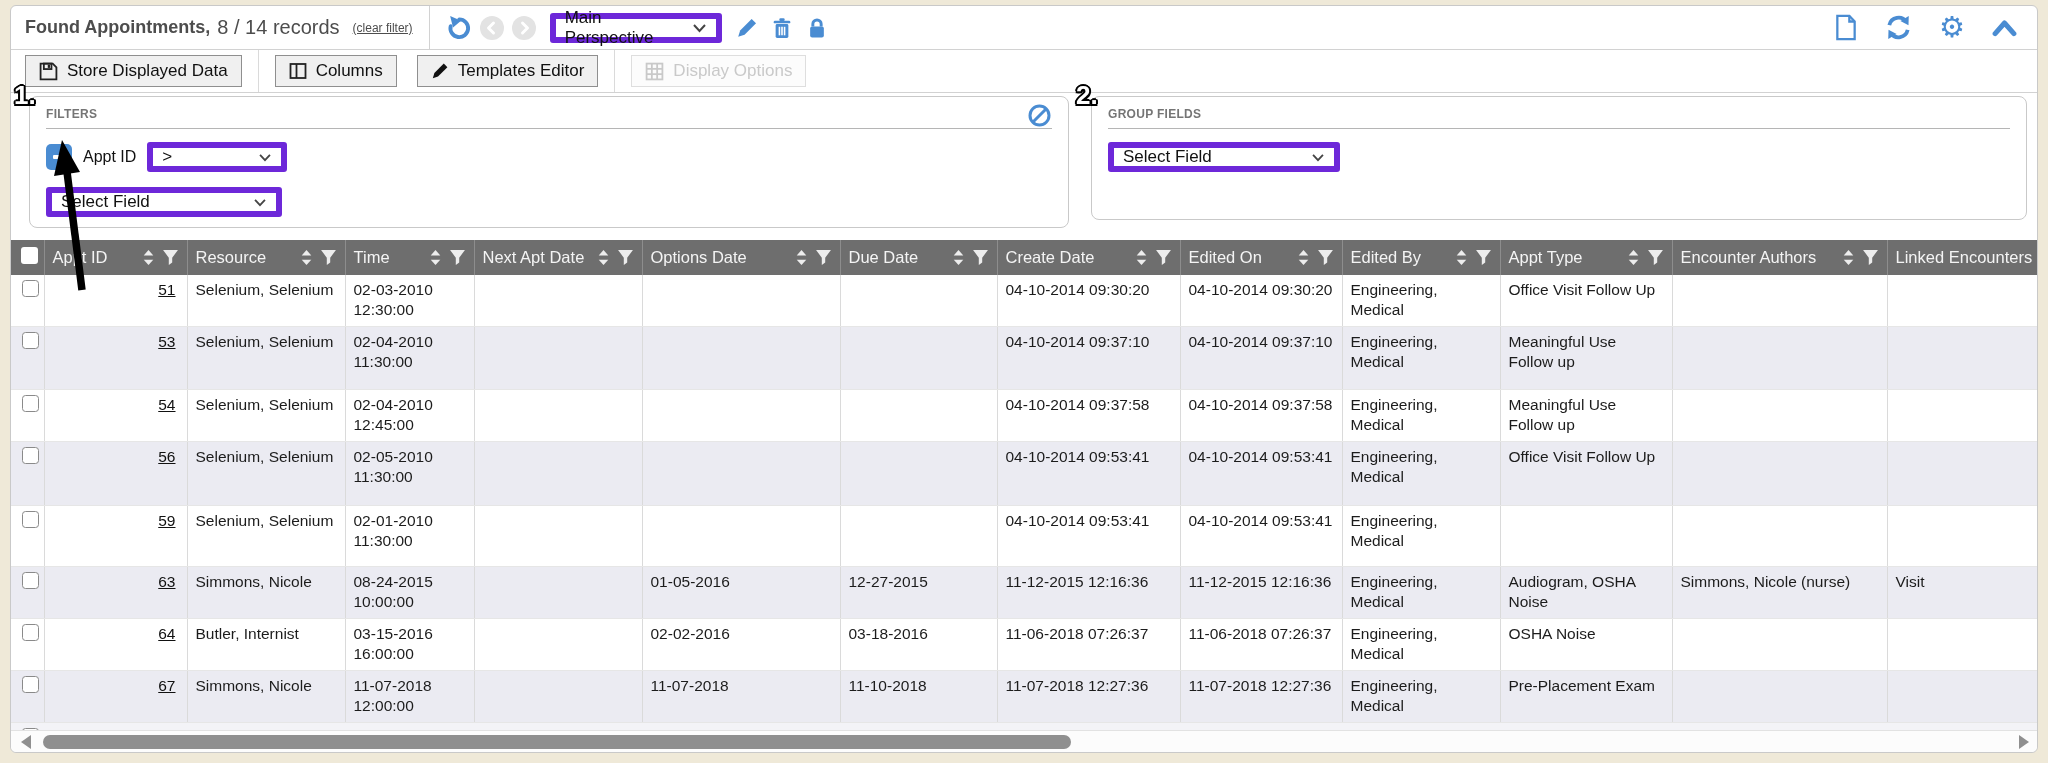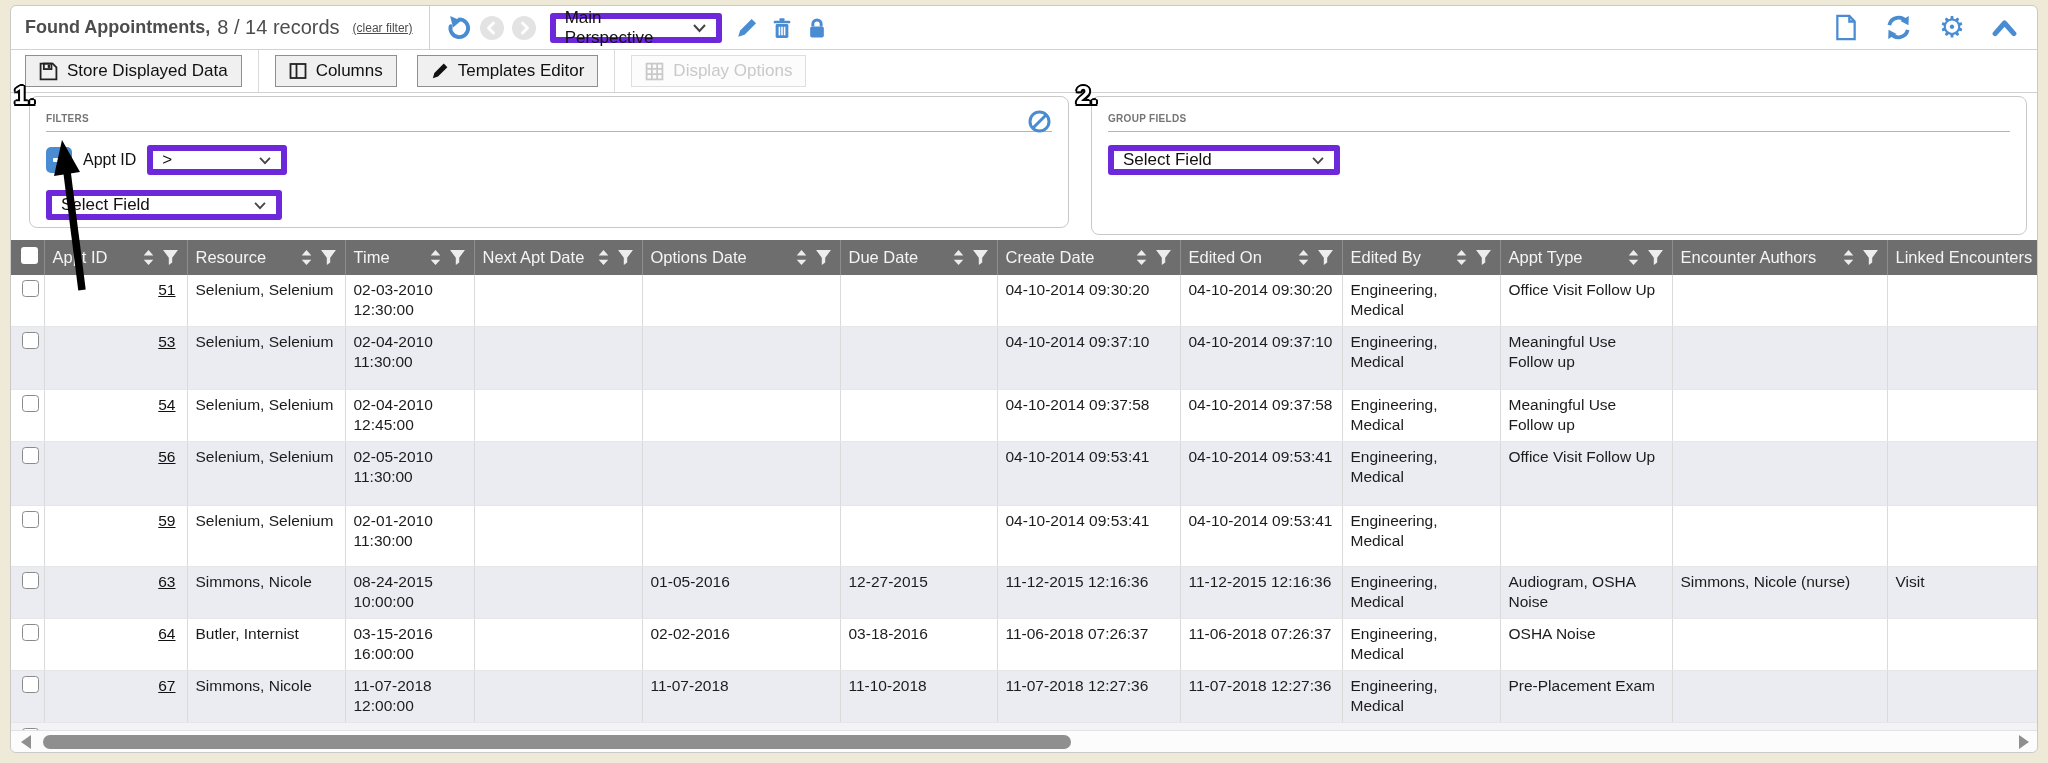--- a/index.html
+++ b/index.html
@@ -33,24 +33,24 @@
   .btn { display:inline-flex; align-items:center; gap:9px; background:#f0f0f0;
          border:1px solid #8f8f8f; border-radius:0; height:32px; padding:0 13px;
          font-size:17px; color:#111; cursor:pointer; white-space:nowrap; }
   .btn.disabled { background:#fcfcfc; border-color:#dedede; color:#c9c9c9; }
   .tsep { width:1px; align-self:stretch; background:#dadada; margin:0 16px; }
   .btn + .btn { margin-left:20px; }
 
   
   .filters-box { position:absolute; left:18px; top:90px; width:1040px; height:132px;
                  border:1px solid #c9c9c9; border-radius:8px; background:#fff; }
-  .group-box { position:absolute; left:1080px; top:90px; right:10px; height:139px;
+  .group-box { position:absolute; left:1080px; top:90px; right:10px; height:124px;
                border:1px solid #c9c9c9; border-radius:8px; background:#fff; }
-  .box-heading { font-size:10px; font-weight:bold; color:#757575; letter-spacing:.3px;
-                 margin:16px 16px 0; padding-bottom:7px; border-bottom:1px solid #b5b5b5;
+  .box-heading { font-size:12px; font-weight:bold; color:#757575; letter-spacing:.3px;
+                 margin:10px 16px 0; padding-bottom:7px; border-bottom:1px solid #b5b5b5;
                  position:relative; }
   .block-icon { position:absolute; right:0; top:-4px; }
   .filter-row { display:flex; align-items:center; gap:11px; margin:13px 16px 0; }
   .minus-btn { width:26px; height:26px; background:#4a8cd2; border-radius:5px; flex:none;
                display:inline-flex; align-items:center; justify-content:center; cursor:pointer; }
   .minus-btn span { width:13px; height:3.5px; background:#fff; border-radius:1px; }
   .filter-field-label { font-size:16px; color:#111; white-space:nowrap; }
   .op-select { width:140px; }
   .filter-input { flex:1; height:33px; border:2px solid #111; border-radius:2px;
                   display:flex; align-items:center; padding:0 8px; font-size:17px; color:#000; }

